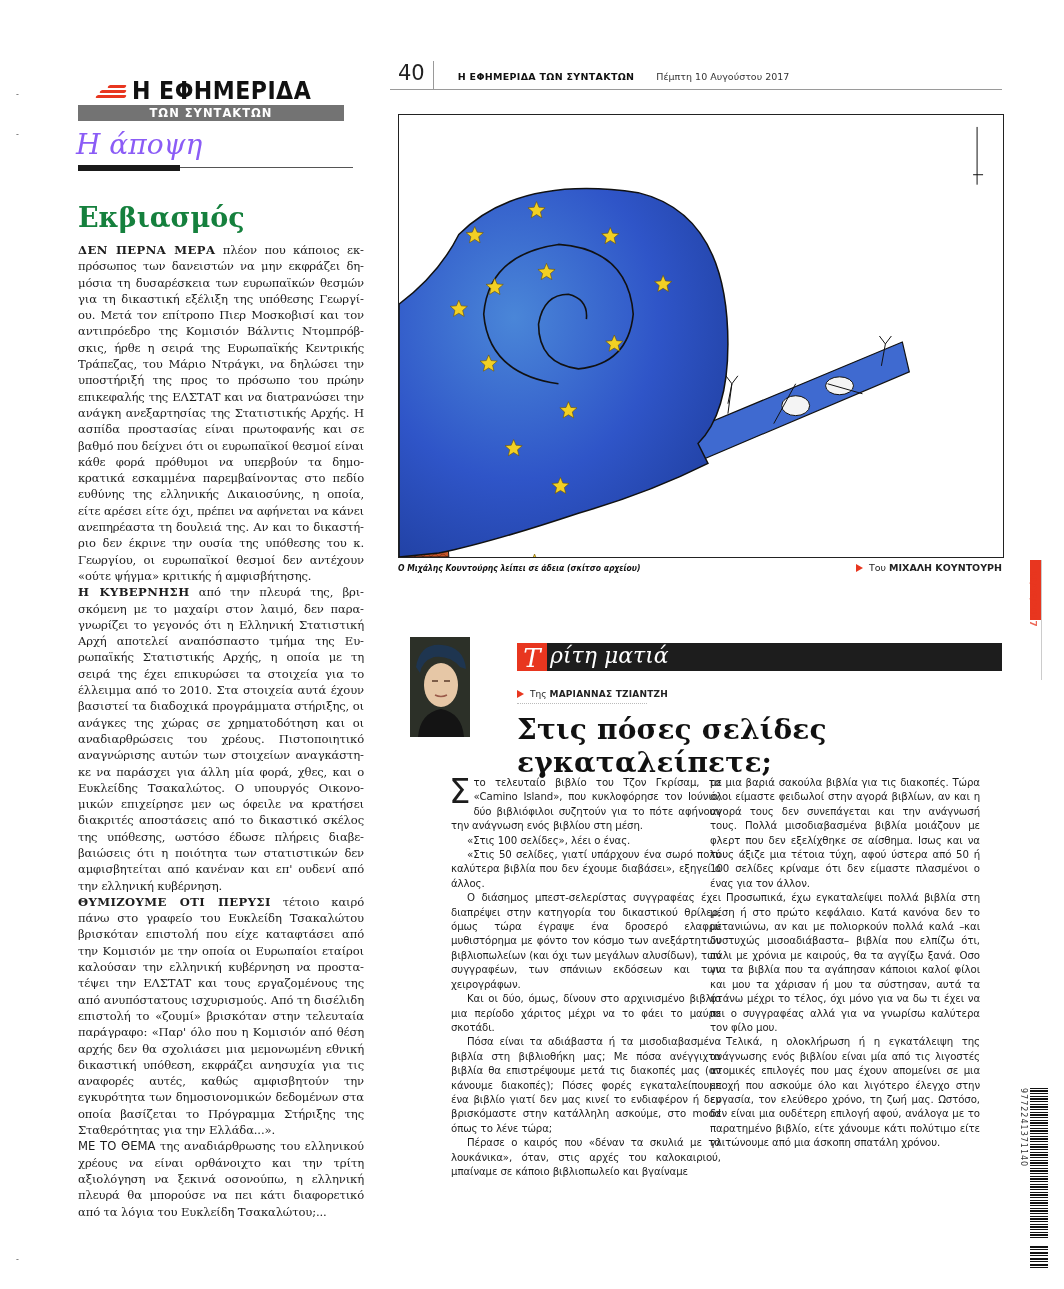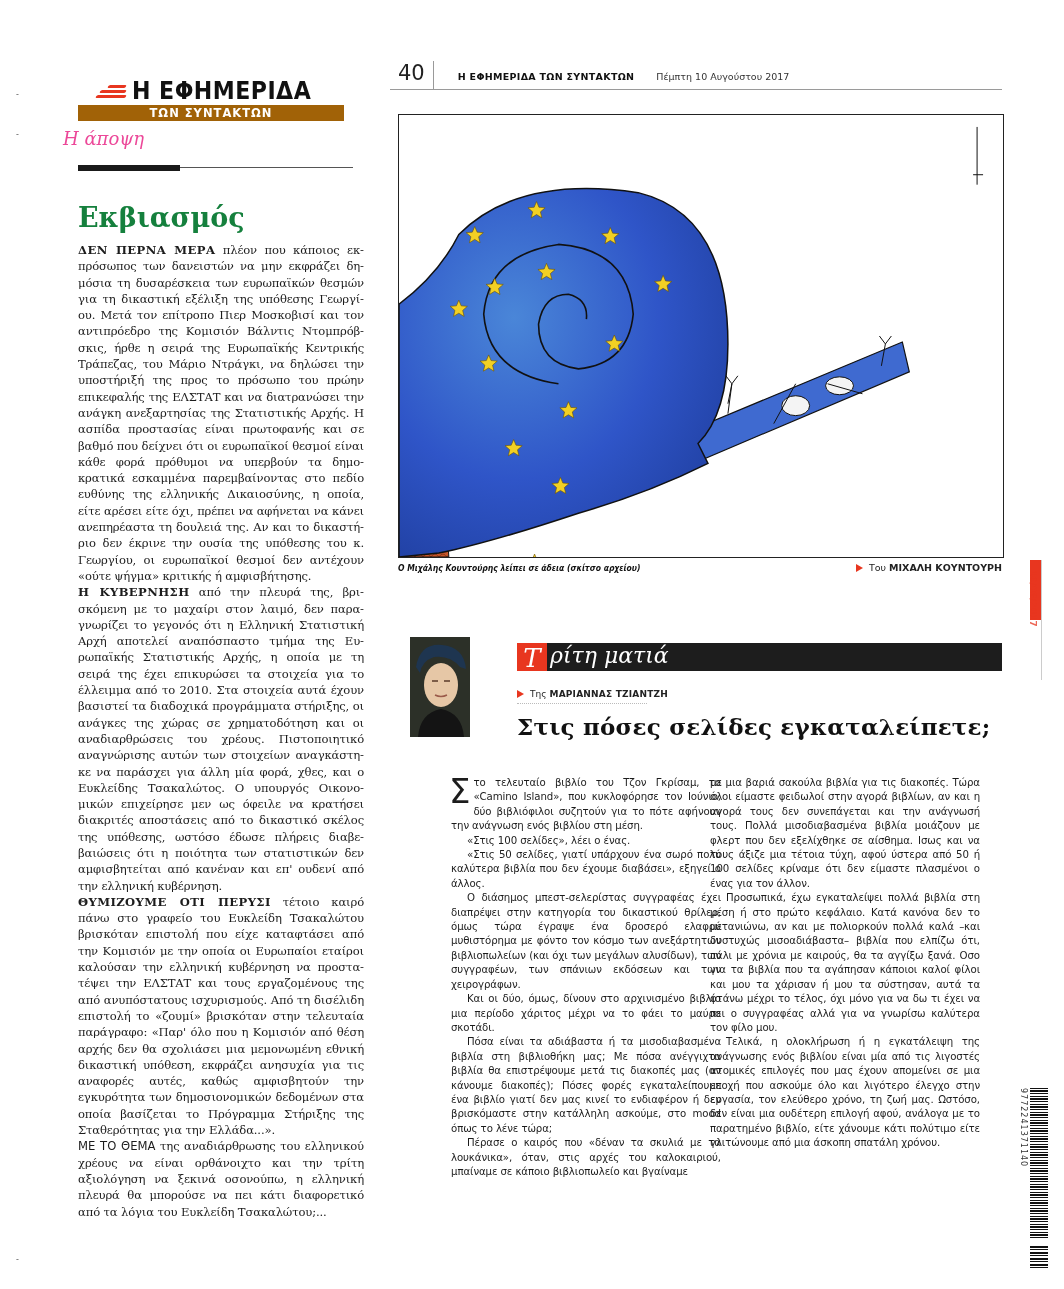--- a/index.html
+++ b/index.html
@@ -8,23 +8,23 @@
 
   
   .masthead { position: absolute; left: 78px; top: 78px; width: 266px; }
   .masthead .logo-row { display: flex; align-items: center; height: 26px; }
   .masthead .logo-swoosh { width: 34px; height: 16px; margin-left: 14px; margin-right: 6px; position: relative; }
   .masthead .logo-swoosh i { position: absolute; right: 0; height: 3px; background: #e8361f; border-radius: 2px; transform: skewX(-30deg); }
   .masthead .logo-swoosh i:nth-child(1) { top: 2px; width: 18px; }
   .masthead .logo-swoosh i:nth-child(2) { top: 7px; width: 26px; }
   .masthead .logo-swoosh i:nth-child(3) { top: 12px; width: 30px; }
   .masthead .logo-title { font-family: "DejaVu Sans", sans-serif; font-weight: bold; font-size: 24px; letter-spacing: 0.5px; color: #111; transform: scaleX(0.92); transform-origin: left; white-space: nowrap; }
-  .masthead .logo-sub { margin-top: 1px; height: 16px; background: #a16207; color: #fff; text-align: center; font-family: "DejaVu Sans", sans-serif; font-weight: bold; font-size: 11.5px; line-height: 16px; letter-spacing: 1px; }
-
-  .opinion-label { position: absolute; left: 63px; top: 128px; font-family: "DejaVu Serif", serif; font-style: italic; font-size: 18px; color: #ec4899; }
+  .masthead .logo-sub { margin-top: 1px; height: 16px; background: #737373; color: #fff; text-align: center; font-family: "DejaVu Sans", sans-serif; font-weight: bold; font-size: 11.5px; line-height: 16px; letter-spacing: 1px; }
+
+  .opinion-label { position: absolute; left: 76px; top: 128px; font-family: "DejaVu Serif", serif; font-style: italic; font-size: 28px; color: #8b5cf6; }
   .opinion-rule { position: absolute; left: 78px; top: 167px; width: 275px; height: 1px; background: #555; }
   .opinion-rule-thick { position: absolute; left: 78px; top: 165px; width: 102px; height: 6px; background: #1a1a1a; }
 
   
   .editorial-title { position: absolute; left: 78px; top: 202px; font-size: 27px; font-family: "DejaVu Serif", serif; color: #15803d; }
   .editorial-body { position: absolute; left: 78px; top: 242px; width: 286px; font-family: "DejaVu Serif", serif; font-size: 11.6px; line-height: 16.3px; text-align: justify; hyphens: manual; color: #1c1c1c; letter-spacing: -0.15px; }
   .editorial-body p { margin: 0; }
   .editorial-body .lead { font-weight: bold; letter-spacing: 0.4px; }
   .editorial-body .lead-sans { font-family: "DejaVu Sans", sans-serif; font-weight: normal; letter-spacing: 0; }
 
@@ -44,21 +44,21 @@
 
   
   .author-photo { position: absolute; left: 410px; top: 637px; width: 60px; height: 100px; overflow: hidden; background: #2a2a24; }
   .column-banner { position: absolute; left: 517px; top: 643px; width: 485px; height: 28px; background: #1d1d1d; }
   .column-banner .initial { position: absolute; left: 0; top: 0; width: 30px; height: 28px; background: #e8361f; color: #fff; font-family: "DejaVu Serif", serif; font-style: italic; font-size: 26px; line-height: 30px; text-align: center; }
   .column-banner .rest { position: absolute; left: 33px; top: 0; color: #fff; font-family: "DejaVu Serif", serif; font-style: italic; font-size: 22px; line-height: 26px; }
   .column-byline { position: absolute; left: 517px; top: 689px; font-family: "DejaVu Sans", sans-serif; font-size: 9px; display: flex; align-items: center; color: #222; }
   .column-byline .arrow { width: 0; height: 0; border-top: 4.5px solid transparent; border-bottom: 4.5px solid transparent; border-left: 7px solid #e8361f; margin-right: 6px; }
   .column-byline .name { font-weight: bold; margin-left: 3px; letter-spacing: 0.2px; }
   .byline-rule { position: absolute; left: 517px; top: 703px; width: 130px; border-top: 1px dotted #bbb; }
-  .column-title { position: absolute; left: 517px; top: 713px; font-family: "DejaVu Serif", serif; font-weight: bold; font-size: 23px; color: #111; letter-spacing: 0.2px; }
+  .column-title { position: absolute; left: 517px; top: 713px; font-family: "DejaVu Serif", serif; font-weight: bold; font-size: 28px; color: #111; letter-spacing: 0.2px; }
 
   .column-body { position: absolute; top: 776px; width: 270px; font-family: "DejaVu Sans", sans-serif; font-size: 10.2px; line-height: 14.4px; color: #1c1c1c; text-align: justify; letter-spacing: -0.1px; }
   .column-body.col1 { left: 451px; }
   .column-body.col2 { left: 710px; }
   .column-body p { margin: 0; text-indent: 16px; }
   .column-body p.noindent { text-indent: 0; }
   .dropcap { float: left; font-family: "DejaVu Sans", sans-serif; font-size: 34px; line-height: 28px; margin: 1px 3px 0 -2px; font-weight: normal; }
 
   
   .edge-rule { position: absolute; left: 1041px; top: 560px; width: 1px; height: 120px; background: #ccc; }

